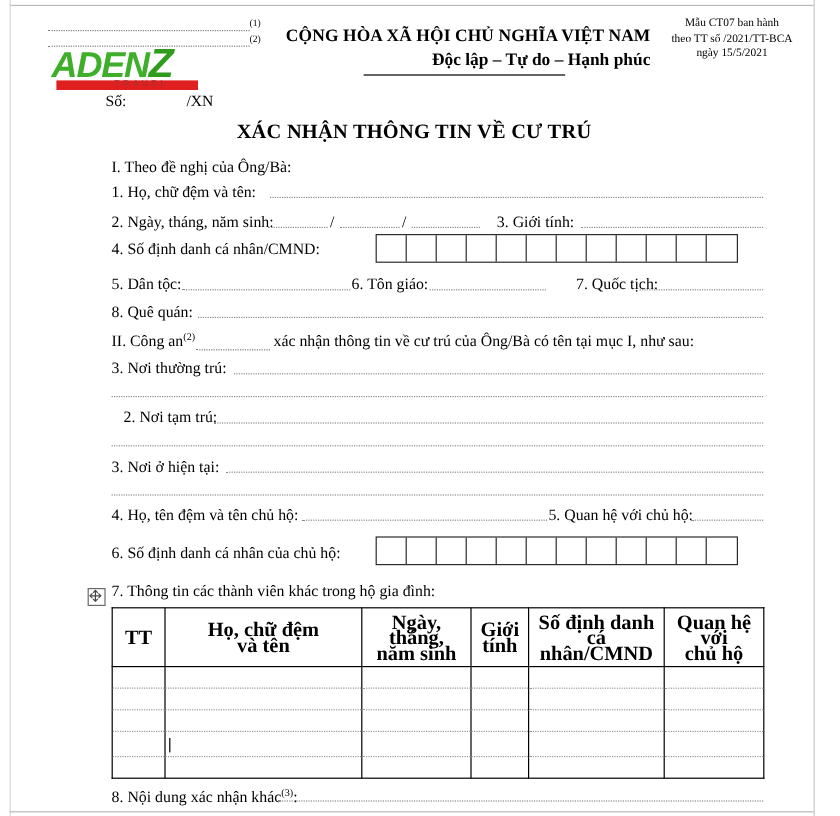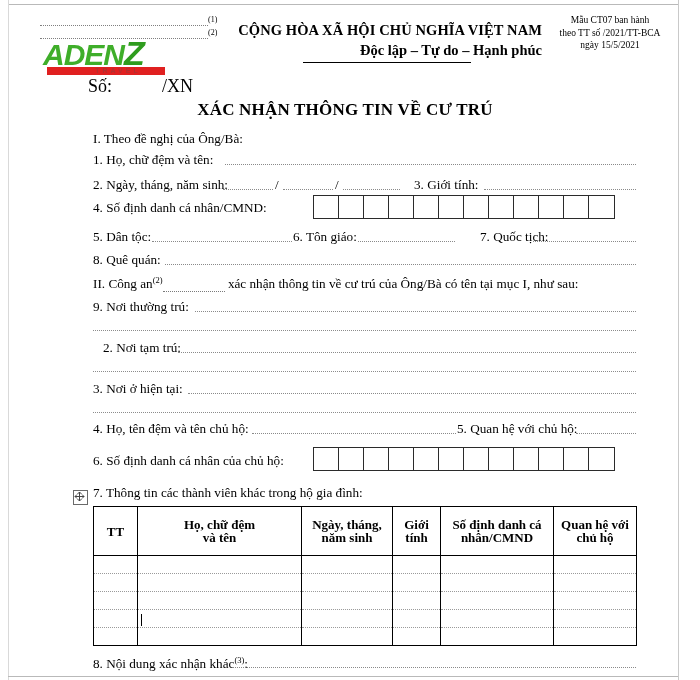--- a/index.html
+++ b/index.html
@@ -121,21 +121,21 @@
     font-size: 7px;
     font-weight: bold;
     letter-spacing: 3px;
     color: #b03030;
     line-height: 8px;
   }
 
   #so-line {
     position: absolute;
     left: 88px; top: 76px;
-    font-size: 18px;
+    font-size: 13px;
     white-space: nowrap;
   }
   #so-line .gap { display: inline-block; width: 50px; }
 
   
   #national {
     left: 232px; top: 22px;
     width: 310px;
     text-align: right;
   }
@@ -222,21 +222,21 @@
   }
   .idgrid .cell:last-child { border-right: none; }
 
   
   #members-table {
     position: absolute;
     left: 93px; top: 506px;
     width: 543px;
     border-collapse: collapse;
     table-layout: fixed;
-    font-size: 13px;
+    font-size: 17px;
   }
   #members-table th {
     border: 1.3px solid #000;
     font-weight: bold;
     text-align: center;
     line-height: 13px;
     padding: 4px 2px;
     height: 40px;
     vertical-align: middle;
   }
@@ -348,21 +348,21 @@
   <div class="leader-row" style="left:358px; top:241px; width:97px;"></div>
   <div class="row" style="left:480px; top:229px;">7. Quốc tịch:</div>
   <div class="leader-row" style="left:533px; top:241px; width:103px;"></div>
 
   <div class="row" style="left:93px; top:252px;">8. Quê quán:</div>
   <div class="leader-row" style="left:165px; top:264px; width:471px;"></div>
 
   <div class="row b" style="left:93px; top:275px;"><span>II. Công an</span><span class="sup">(2)</span><span class="leader" style="width:62px;"></span>
     <span>xác nhận thông tin về cư trú của Ông/Bà có tên tại mục I, như sau:</span></div>
 
-  <div class="row" style="left:93px; top:299px;">9. Nơi thường trú:</div>
+  <div class="row" style="left:93px; top:299px;">3. Nơi thường trú:</div>
   <div class="leader-row" style="left:195px; top:311px; width:441px;"></div>
   <div class="contline" style="top:330px;"></div>
 
   <div class="row" style="left:93px; top:340px;margin-left:10px;">2. Nơi tạm trú:</div>
   <div class="leader-row" style="left:178px; top:352px; width:458px;"></div>
   <div class="contline" style="top:371px;"></div>
 
   <div class="row" style="left:93px; top:381px;">3. Nơi ở hiện tại:</div>
   <div class="leader-row" style="left:188px; top:393px; width:448px;"></div>
   <div class="contline" style="top:412px;"></div>

